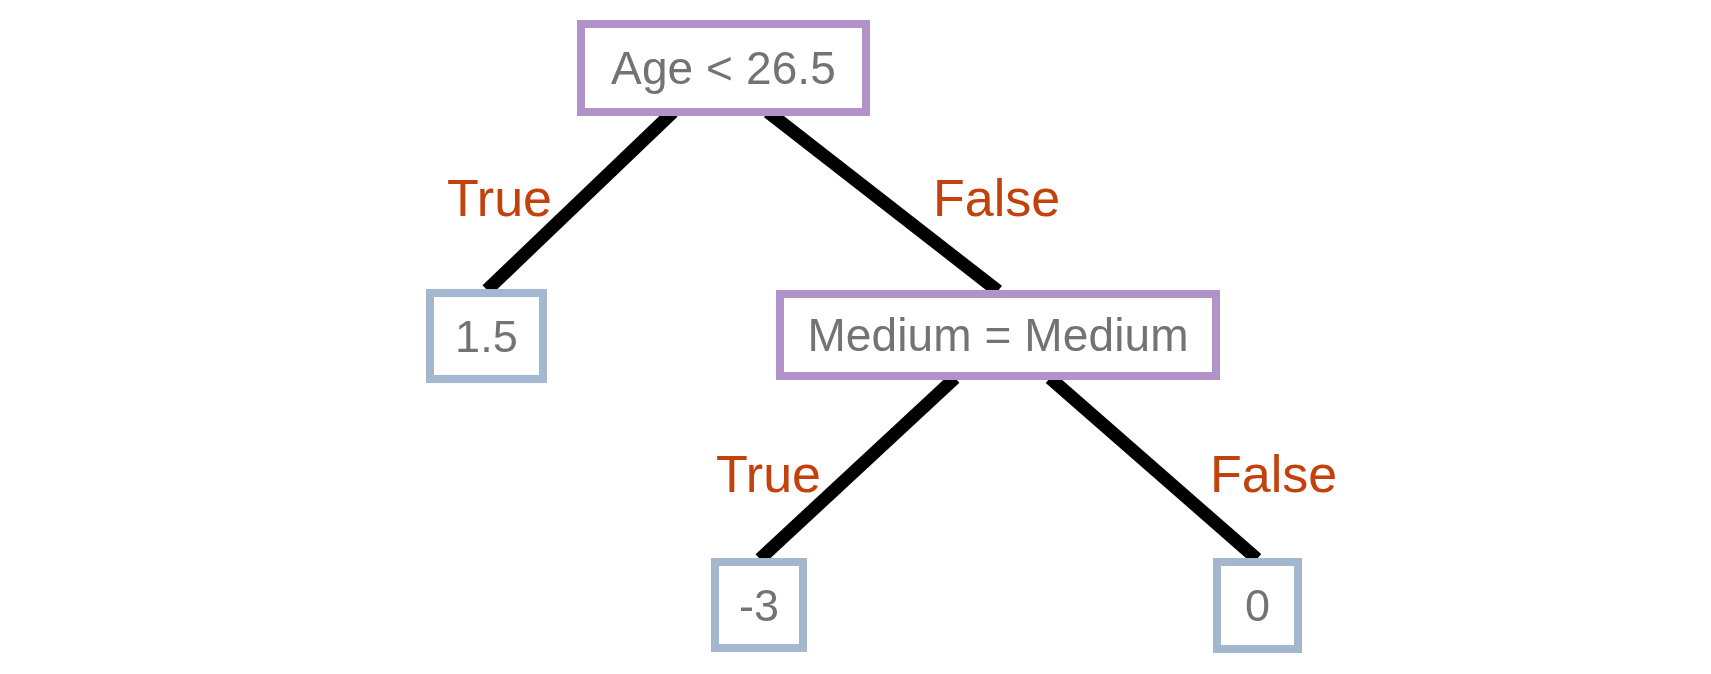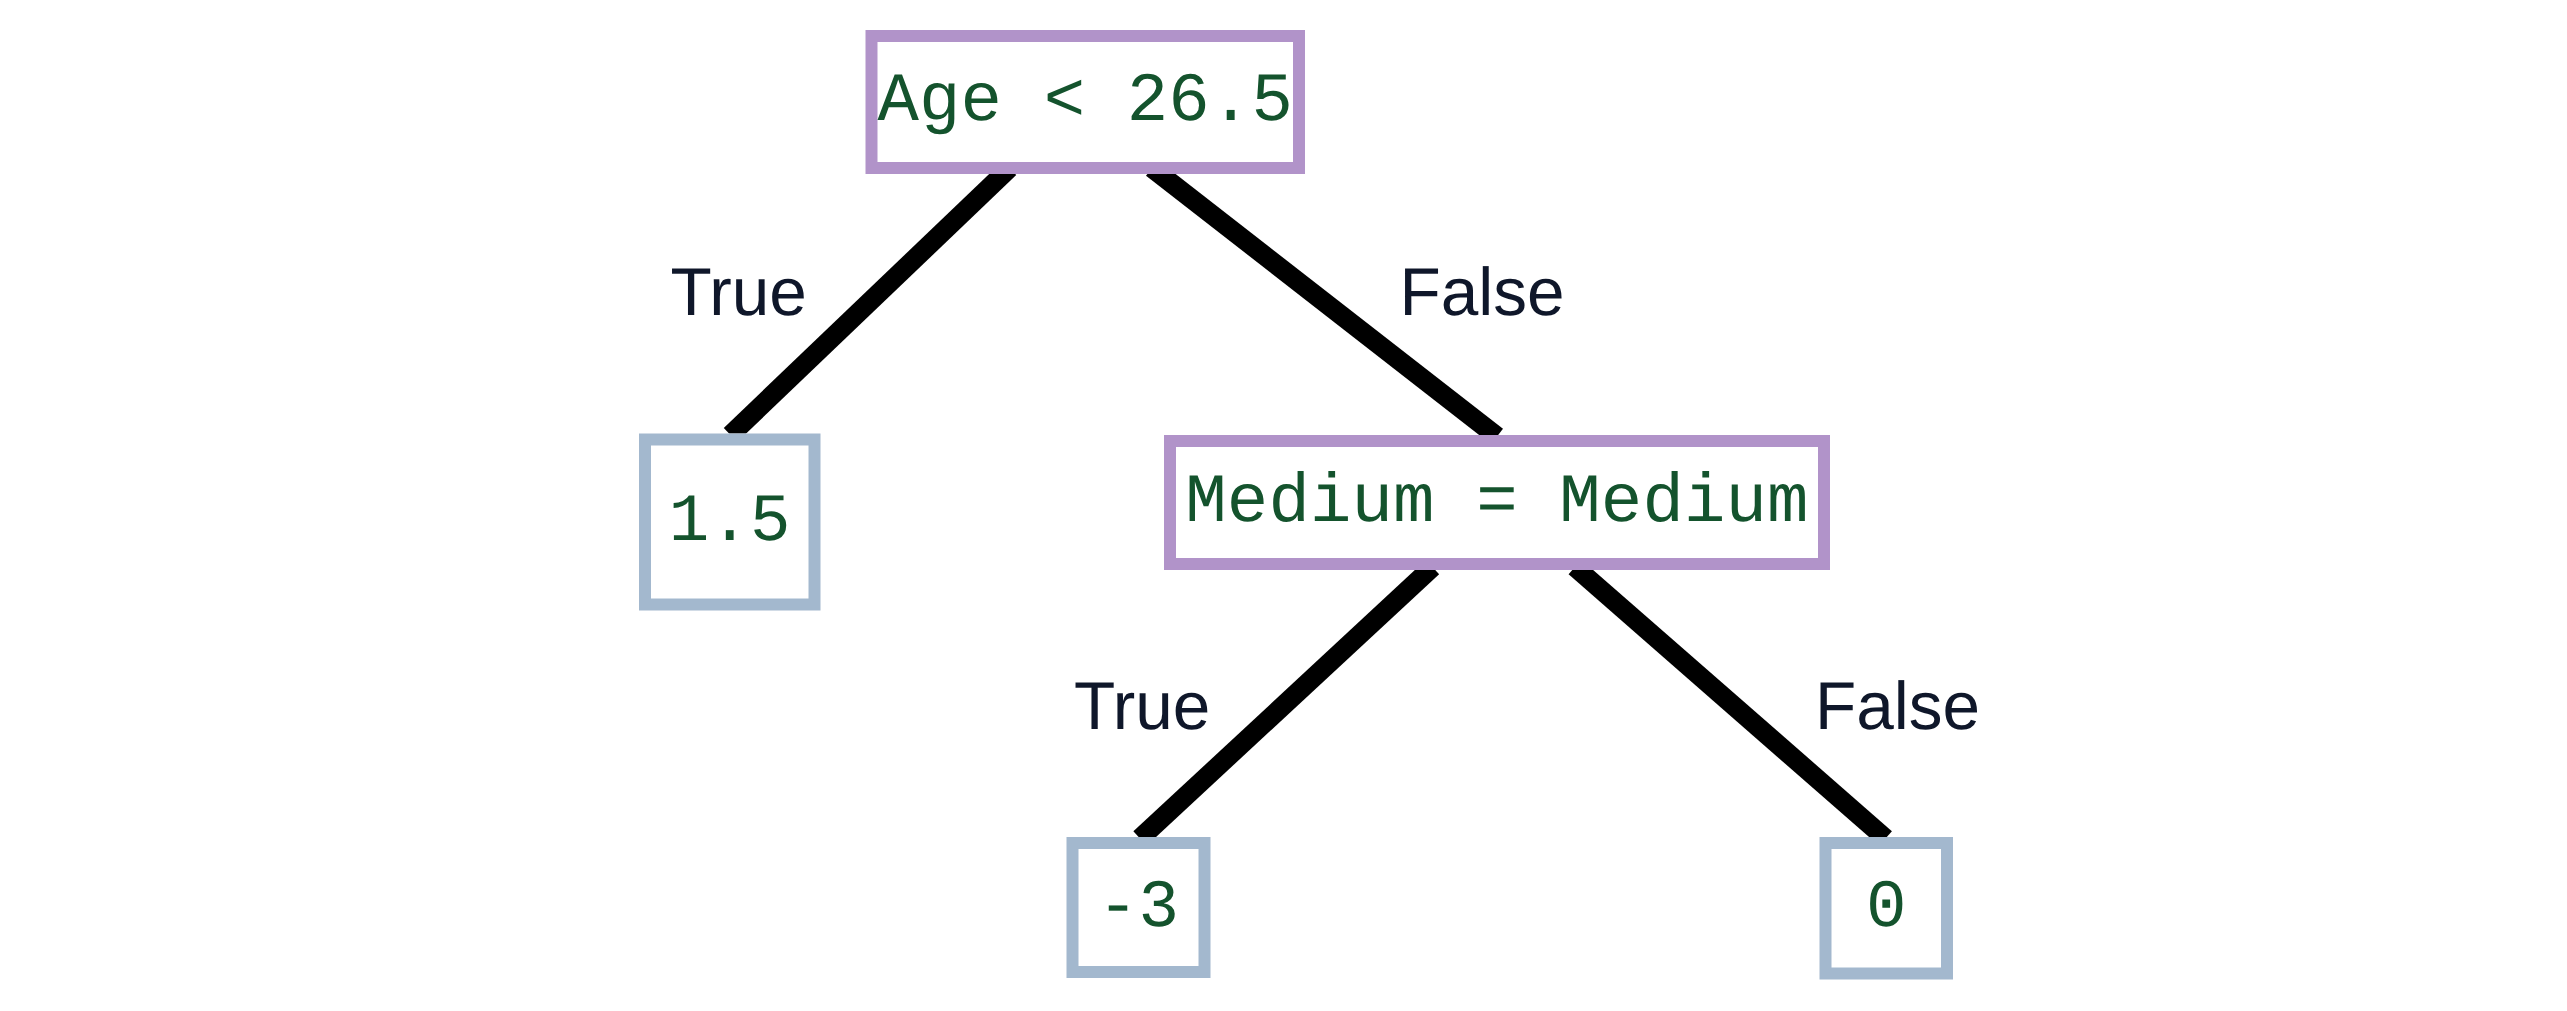--- a/index.html
+++ b/index.html
@@ -34,41 +34,40 @@
     justify-content: center;
     line-height: 1;
   }
   .node-decision {
     border: 8px solid #b193c9;
   }
   .node-leaf {
     border: 8px solid #a3b8ce;
   }
   .node-label {
-    color: #14532d;
+    color: #737373;
     font-size: 46px;
     font-weight: 400;
     white-space: nowrap;
     letter-spacing: 0.1px;
-    font-family: Liberation Mono, monospace;
   }
   .node-leaf .node-label {
     font-size: 45px;
   }
   .edge-label {
     position: absolute;
-    color: #0f172a;
-    font-size: 45px;
+    color: #c2410c;
+    font-size: 52px;
     font-weight: 400;
     white-space: nowrap;
     line-height: 1;
   }
   
   #node-root       { left: 577px; top: 20px;  width: 293px; height: 96px; }
-  #node-leaf-15    { left: 426px; top: 289px; width: 121px; height: 118px; }
+  #node-leaf-15    { left: 426px; top: 289px; width: 121px; height: 94px; }
   #node-income     { left: 776px; top: 290px; width: 444px; height: 90px; }
   #node-leaf-neg3  { left: 711px; top: 558px; width: 96px;  height: 94px; }
   #node-leaf-zero  { left: 1213px; top: 558px; width: 89px; height: 95px; }
   
   #edge-label-root-true   { left: 447px;  top: 172px; }
   #edge-label-root-false  { left: 933px;  top: 172px; }
   #edge-label-inc-true    { left: 716px;  top: 448px; }
   #edge-label-inc-false   { left: 1210px; top: 448px; }
 </style>
 </head>

